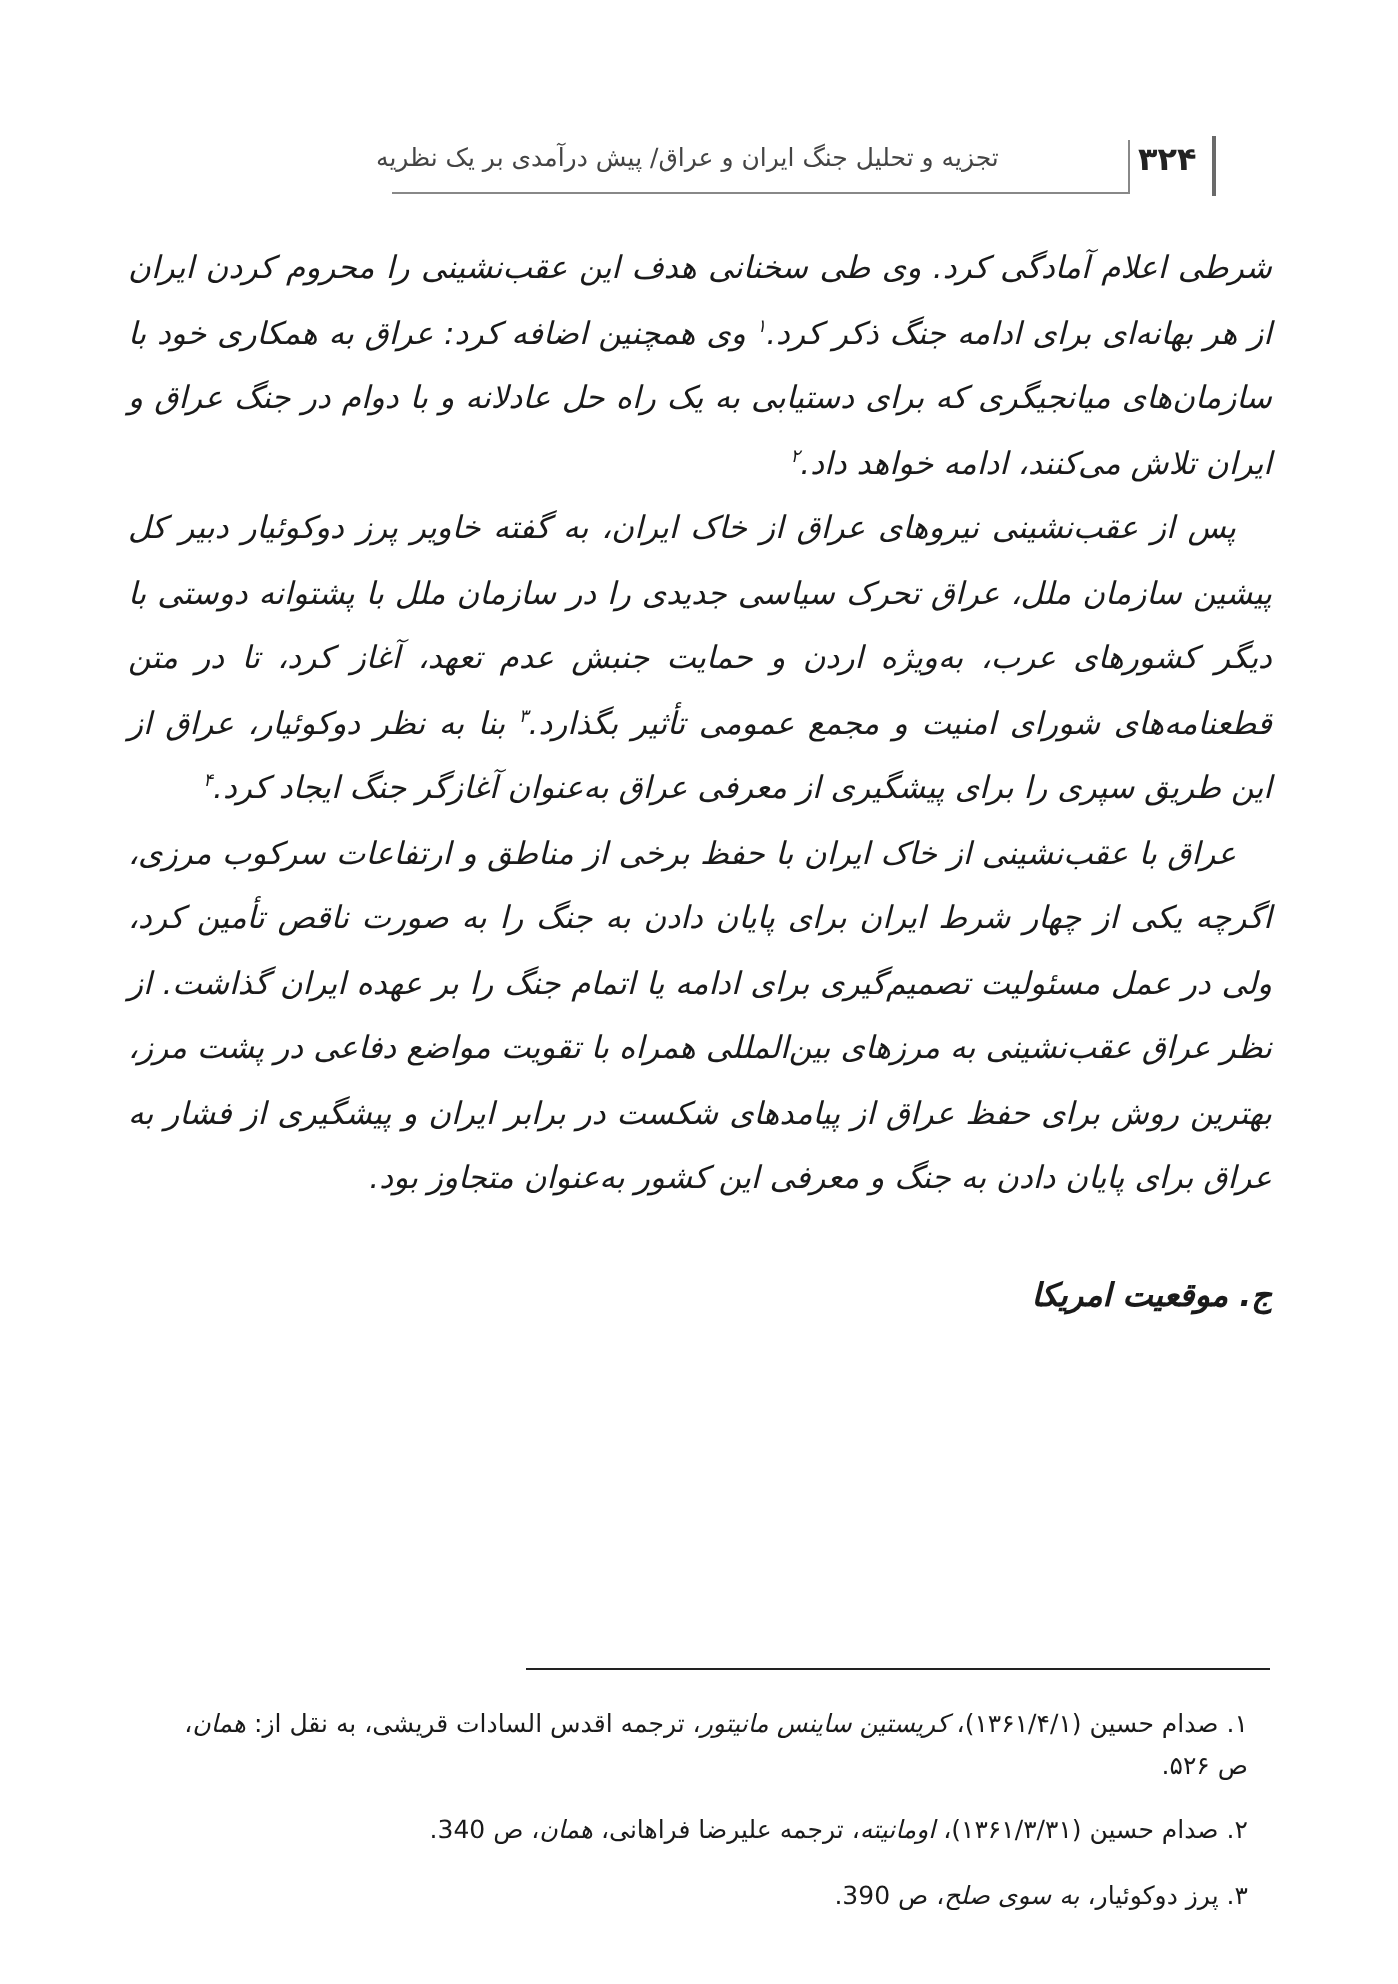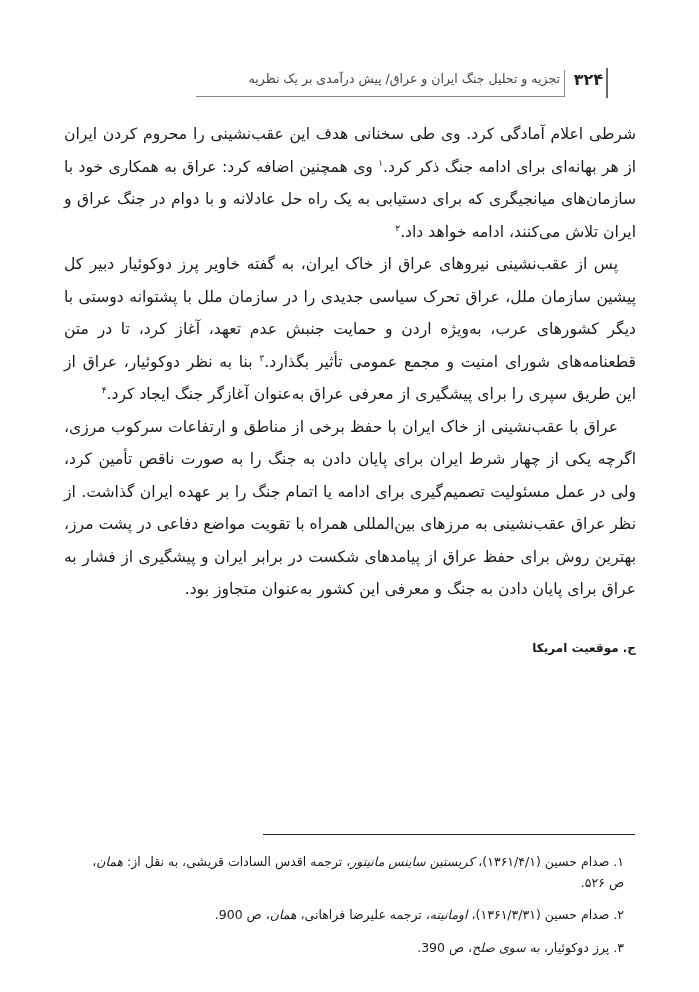--- a/index.html
+++ b/index.html
@@ -2,33 +2,33 @@
 <html><head>
 <meta charset="utf-8">
 <style>
   html, body { margin: 0; padding: 0; background: #ffffff; }
   body { width: 699px; height: 992px; position: relative; overflow: hidden;
          font-family: "DejaVu Sans", sans-serif; color: #1a1a1a; }
   .page { position: absolute; left: 0; top: 0; width: 699px; height: 992px; direction: rtl; }
 
   
   .hdr-bar { position: absolute; left: 606px; top: 68px; width: 2px; height: 30px; background: #6a6a6a; }
-  .hdr-num { position: absolute; left: 569px; top: 70px; width: 34px; text-align: right;
+  .hdr-num { position: absolute; left: 569px; top: 70px; width: 34px; text-align: left;
              font-weight: bold; font-size: 16px; color: #222; }
   .hdr-vline { position: absolute; left: 564px; top: 70px; width: 1px; height: 27px; background: #888; }
   .hdr-hline { position: absolute; left: 196px; top: 96px; width: 369px; height: 1px; background: #888; }
-  .hdr-title { position: absolute; left: 200px; top: 71px; width: 360px; text-align: right;
+  .hdr-title { position: absolute; left: 188px; top: 71px; width: 360px; text-align: left;
                font-size: 12.5px; color: #444; white-space: nowrap; }
 
   
   .body-text { position: absolute; left: 64px; width: 572px; top: 118px;
-               font-size: 15.6px; line-height: 32.5px; text-align: justify; text-align-last: right; }
+               font-size: 15.6px; line-height: 32.5px; text-align: justify; text-align-last: right; font-style: italic; }
   .body-text p { margin: 0; }
   .indent { text-indent: 18px; }
-  .section-title { font-weight: bold; font-size: 12px; margin-top: 26px !important; }
+  .section-title { font-weight: bold; font-size: 16px; margin-top: 26px !important; }
   sup { font-size: 9px; line-height: 0; vertical-align: super; }
 
   
   .fn-rule { position: absolute; left: 263px; top: 834px; width: 372px; height: 1px; background: #222; }
   .footnotes { position: absolute; left: 64px; width: 572px; top: 840px; font-size: 12.5px; line-height: 20.5px; text-align: right; }
   .footnotes p { margin: 12px; }
   .it { font-style: italic; }
 </style>
 </head>
 <body>
@@ -53,20 +53,20 @@
   </div>
 
   <div class="fn-rule"></div>
   <div class="footnotes">
     <p>
       <span>۱.</span>
       <span>صدام حسین (۱۳۶۱/۴/۱)، </span><span class="it">کریستین ساینس مانیتور</span><span>، ترجمه اقدس السادات قریشی، به نقل از: </span><span class="it">همان</span><span>، ص ۵۲۶.</span>
     </p>
     <p>
       <span>۲.</span>
-      <span>صدام حسین (۱۳۶۱/۳/۳۱)، </span><span class="it">اومانیته</span><span>، ترجمه علیرضا فراهانی، </span><span class="it">همان</span><span>، ص 900.</span>
+      <span>صدام حسین (۱۳۶۱/۳/۳۱)، </span><span class="it">اومانیته</span><span>، ترجمه علیرضا فراهانی، </span><span class="it">همان</span><span>، ص 340.</span>
     </p>
     <p>
       <span>۳.</span>
       <span>پرز دوکوئیار، </span><span class="it">به سوی صلح</span><span>، ص 390.</span>
     </p>
   </div>
 </div>
 
 </body></html>

